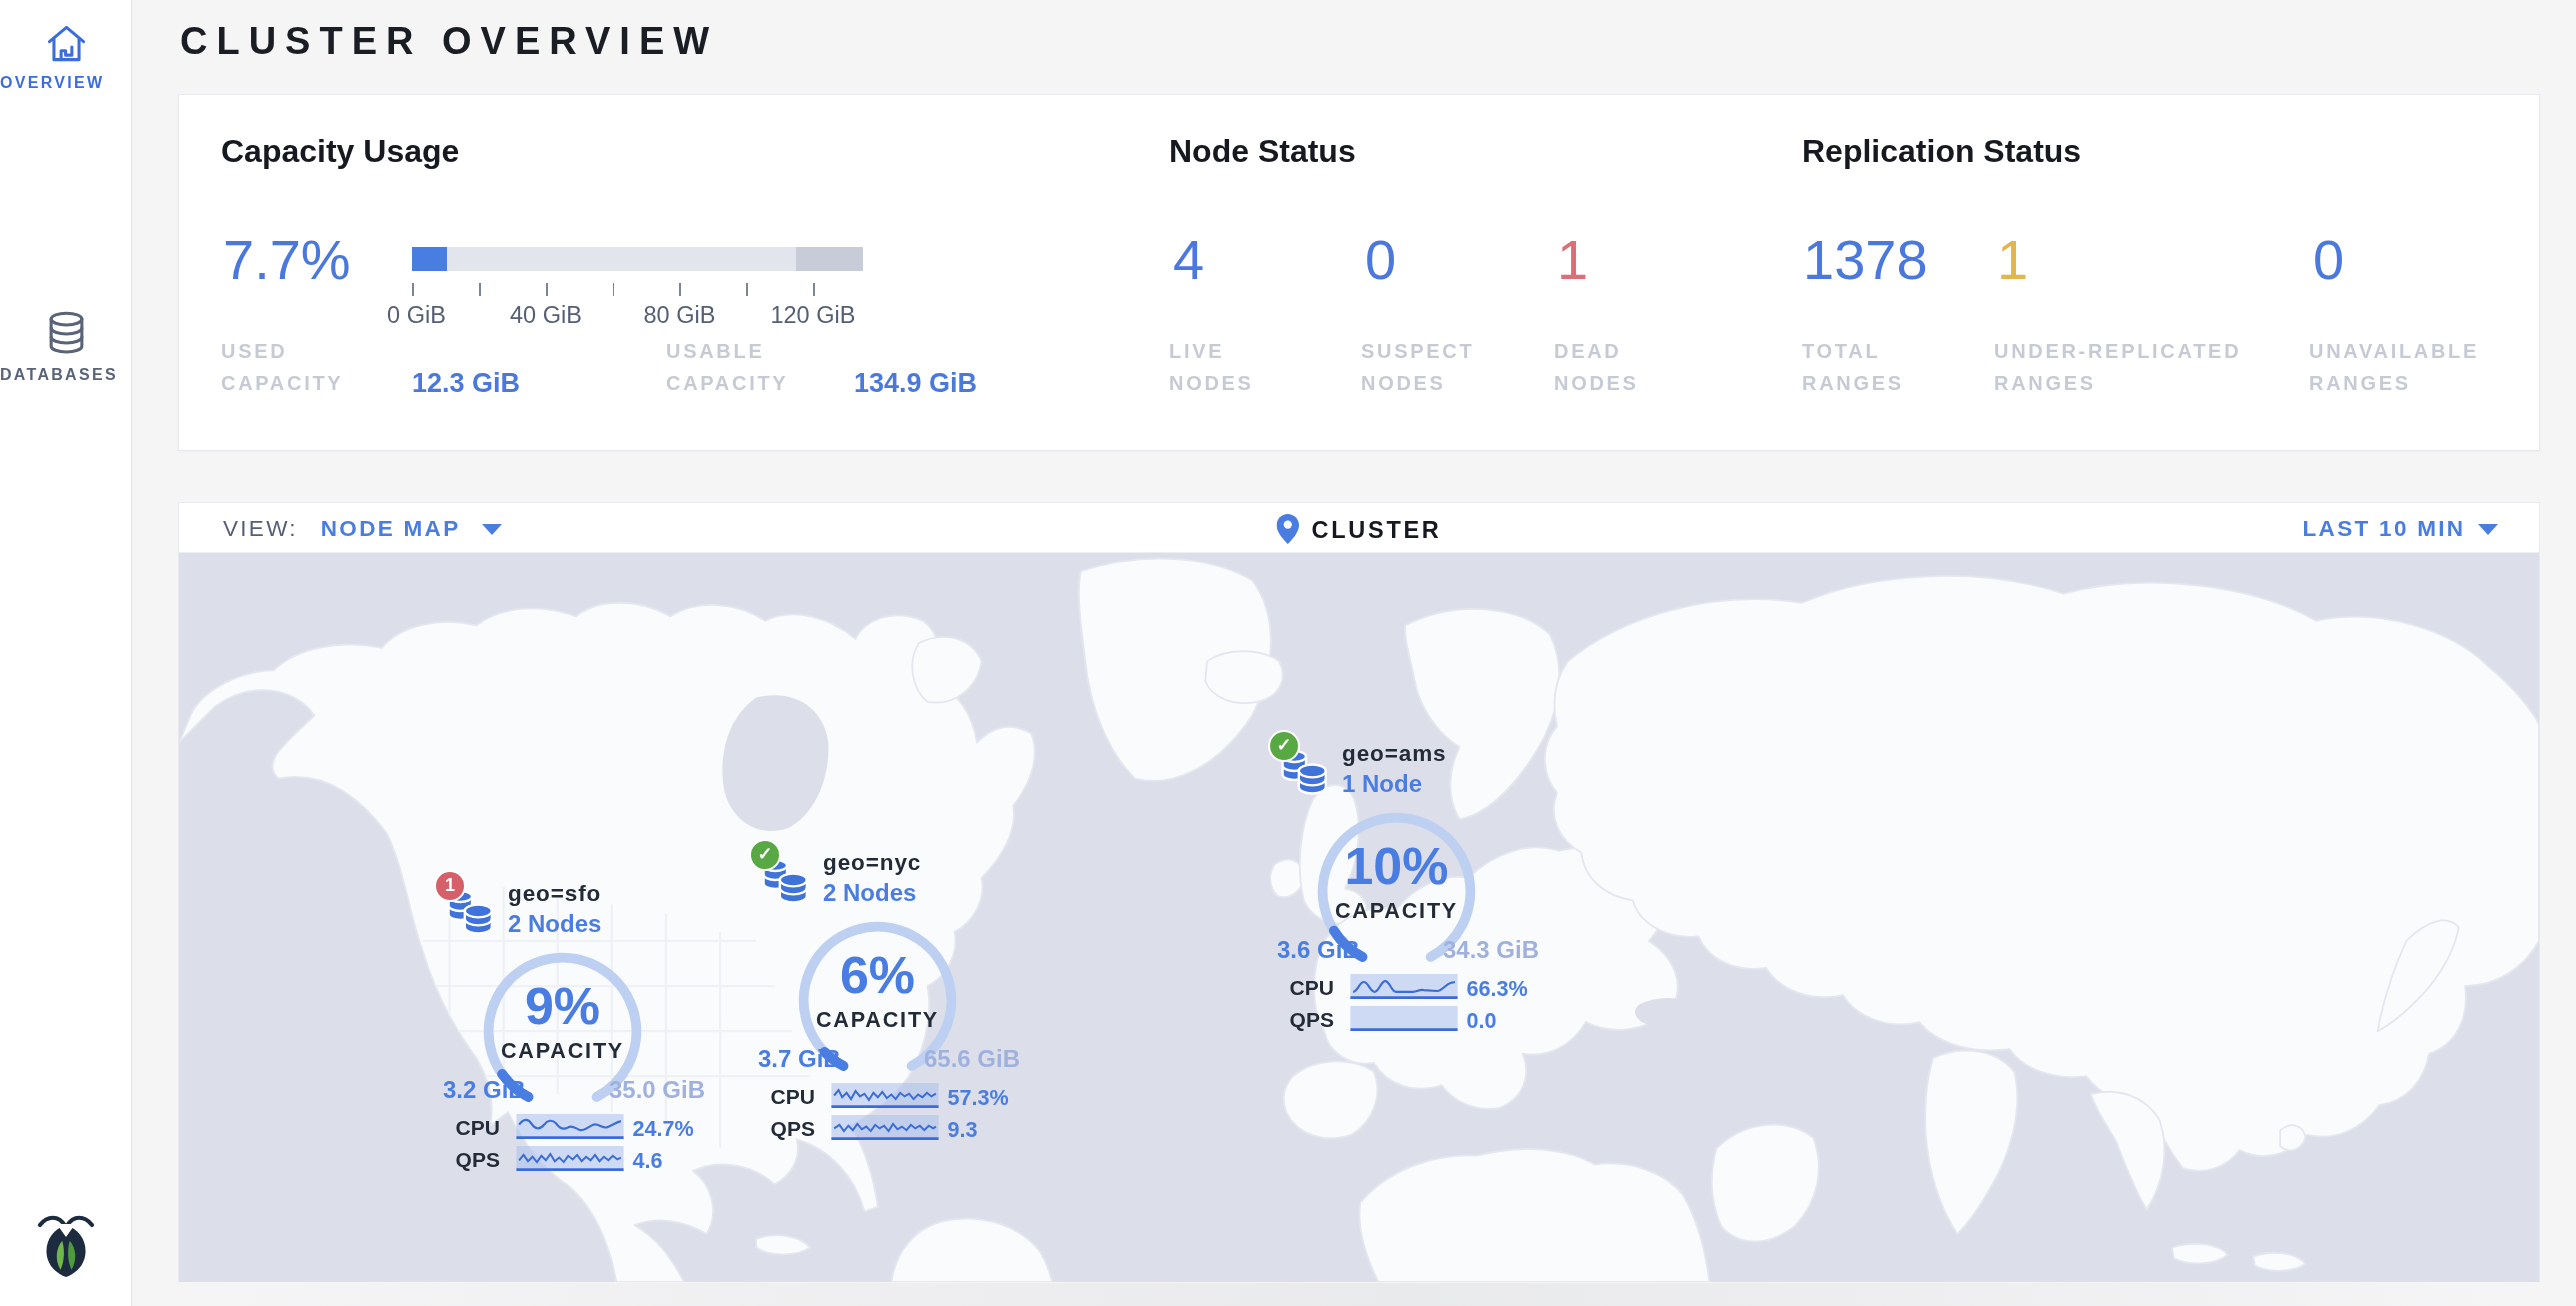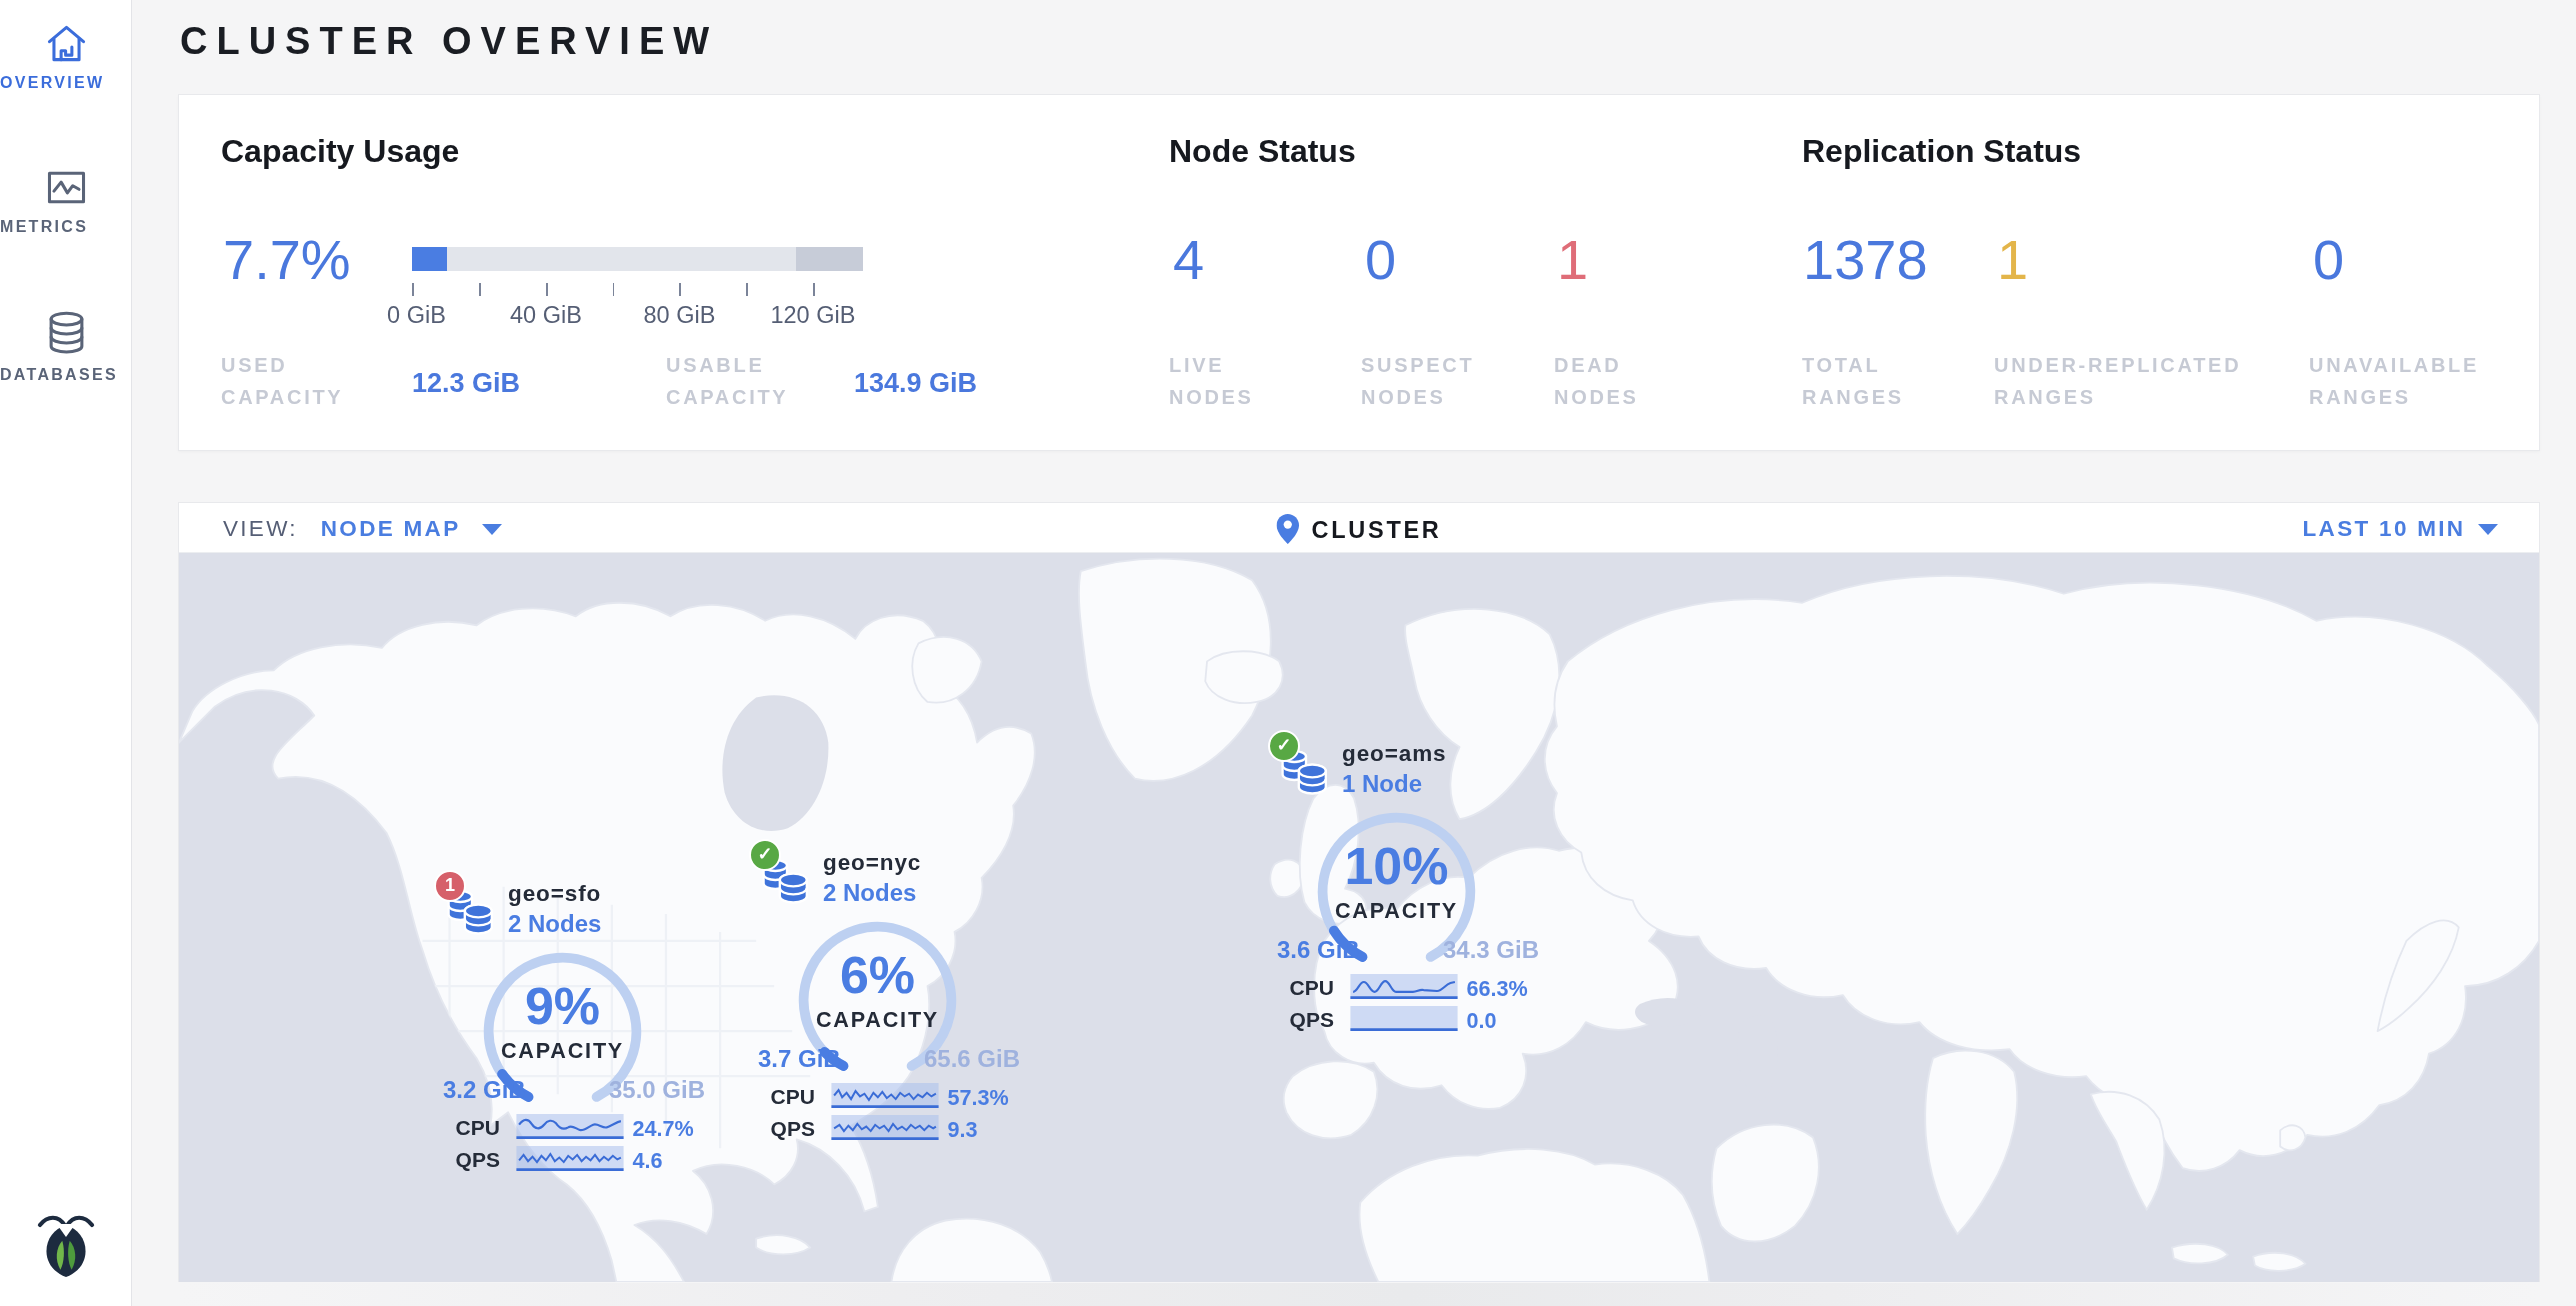--- a/index.html
+++ b/index.html
@@ -19,21 +19,21 @@
   .page-title { position:absolute; left:180px; top:20px; font-size:38px; font-weight:bold;
                 letter-spacing:9px; color:#1a1d23; }
 
   
   .summary-card { position:absolute; left:178px; top:94px; width:2362px; height:357px;
                   background:#ffffff; border:0.9px solid #e8e9ec; box-shadow:0 1.8px 2.7px rgba(0,0,0,0.03); }
   .section-title { position:absolute; top:38px; font-size:32px; font-weight:600; color:#16191f; }
   .big-num { position:absolute; top:132px; font-size:56px; font-weight:400; color:#4a78dd; }
   .big-num.red { color:#df6d78; }
   .big-num.yellow { color:#e3b54a; }
-  .stat-label { position:absolute; top:254px; font-size:20px; font-weight:bold; letter-spacing:2.7px;
+  .stat-label { position:absolute; top:240px; font-size:20px; font-weight:bold; letter-spacing:2.7px;
                 color:#c6cad4; line-height:32px; }
   .cap-value { position:absolute; font-size:27px; font-weight:bold; color:#4a78dd; }
 
   
   .cap-bar-wrap { position:absolute; left:233px; top:152px; width:451px; }
   .cap-bar { position:relative; width:451px; height:24px; background:#e2e5eb; }
   .cap-bar-fill { position:absolute; left:0; top:0; height:24px; background:#4a7de2; }
   .cap-bar-other { position:absolute; top:0; height:24px; background:#c7ccd8; }
   .cap-ticks { position:relative; width:451px; height:14.4px; margin-top:11.7px; }
   .cap-tick { position:absolute; top:0; width:1.8px; height:13.5px; background:#7b8499; }
@@ -95,28 +95,20 @@
 <div class="sidebar">
   <div class="nav-item active" style="top:21.6px">
     <span>
       <svg width="47" height="43" viewBox="0 0 52 48" fill="none" stroke="#3b6ddb" stroke-width="3.4" stroke-linejoin="round" stroke-linecap="round">
         <path d="M7 22 L26 6 L45 22"></path>
           <path d="M12 19 V42 H40 V19"></path>
         <path d="M20 42 V32 H25 V37 H32 V28"></path>
       </svg></span>
     <div class="nav-label">OVERVIEW</div>
   </div>
-  <div class="nav-item" style="top:166px">
-    <span>
-      <svg width="47" height="43" viewBox="0 0 52 48" fill="none" stroke="#5a6478" stroke-width="3.4" stroke-linejoin="round" stroke-linecap="round">
-        <rect x="7" y="8" width="38" height="32"></rect>
-        <path d="M12 28 L20 18 L27 30 L33 22 L40 26"></path>
-      </svg></span>
-    <div class="nav-label">METRICS</div>
-  </div>
   <div class="nav-item" style="top:310px">
     <span>
       <svg width="47" height="47" viewBox="0 0 52 52" fill="none" stroke="#5a6478" stroke-width="3.4" stroke-linecap="round">
         <ellipse cx="26" cy="10" rx="17" ry="6.5"></ellipse>
         <path d="M9 10 V40 a17 6.5 0 0 0 34 0 V10"></path>
         <path d="M9 20 a17 6.5 0 0 0 34 0"></path>
         <path d="M9 30 a17 6.5 0 0 0 34 0"></path>
       </svg></span>
     <div class="nav-label">DATABASES</div>
   </div>

